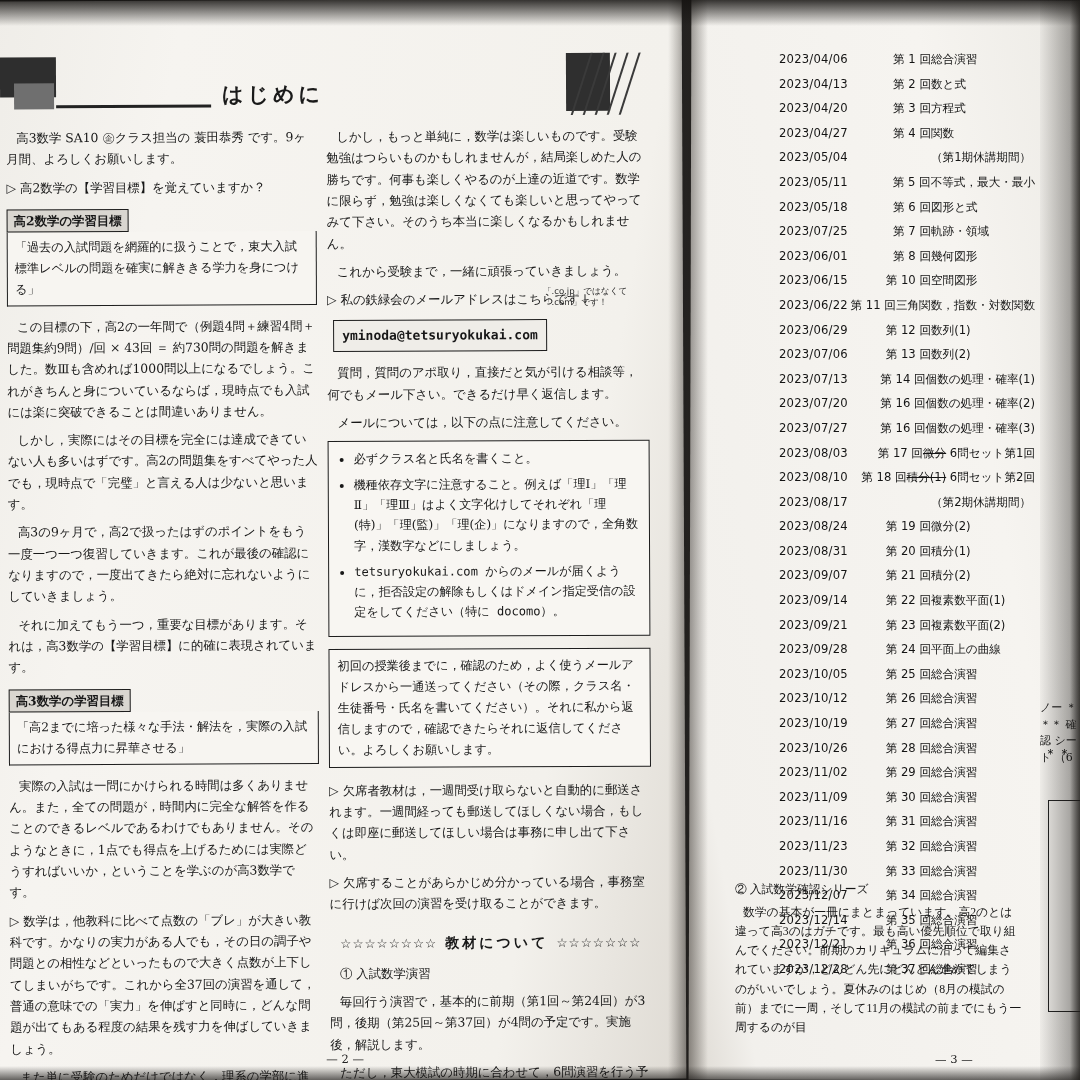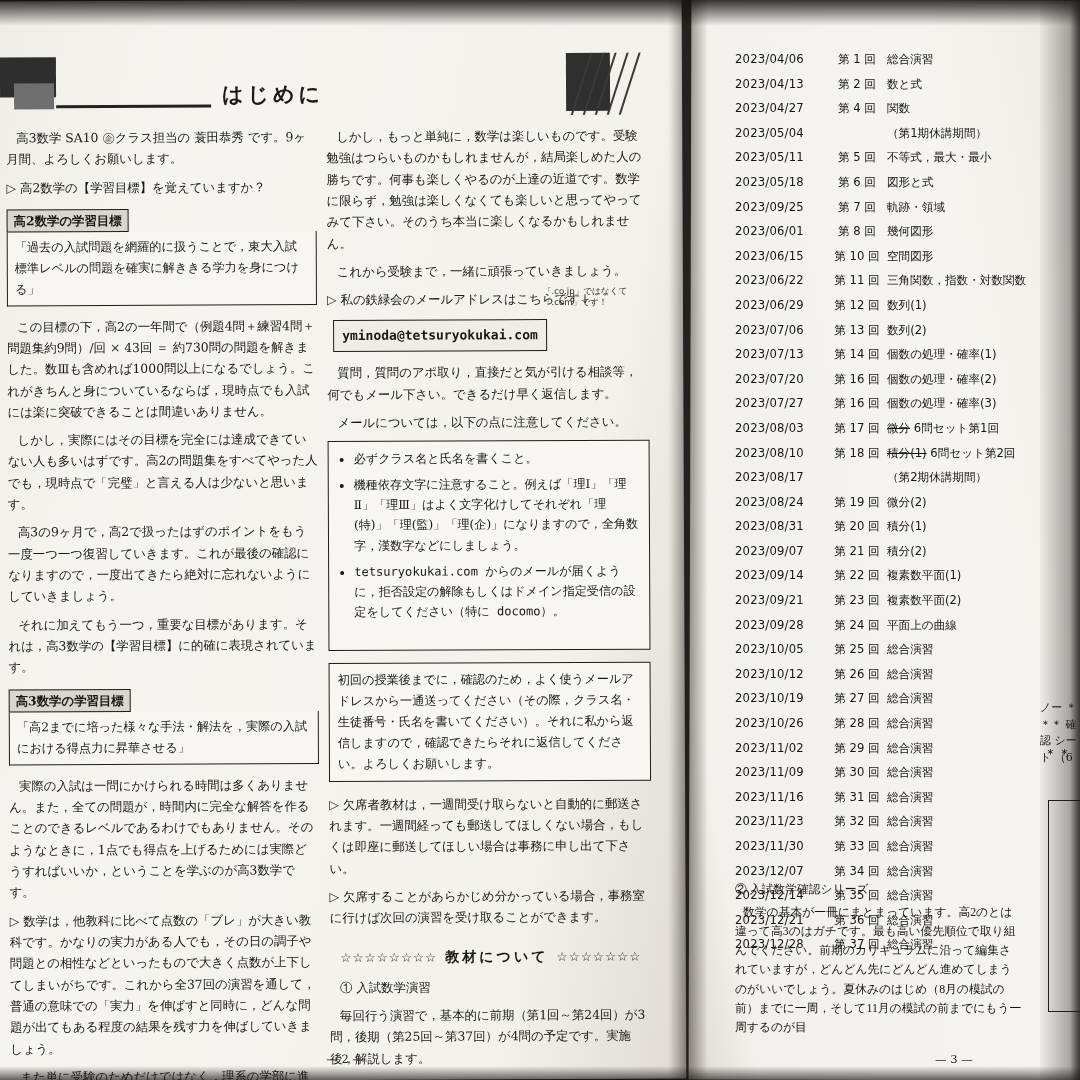--- a/index.html
+++ b/index.html
@@ -66,21 +66,21 @@
 
   .boxtitle{
     border:1.6px solid #1d1d1d;background:#d9d6d0;padding:0 6px;font-size:12.4px;
     margin:4px 0 0 0;display:inline-block;font-weight:700;
   }
   .boxbody{
     border:1.6px solid #1d1d1d;border-top:none;padding:5px 7px;margin:0 0 10px 0;
     font-size:12.2px;line-height:1.7;background:#f7f5f1;
   }
   .bulletbox{
-    border:1.5px solid #1d1d1d;padding:7px 9px 22px 9px;margin:8px 0 12px 0;background:#f8f6f2;
+    border:1.5px solid #1d1d1d;padding:7px 9px 8px 9px;margin:8px 0 12px 0;background:#f8f6f2;
   }
   .bulletbox ul{margin:0;padding-left:16px;}
   .bulletbox li{margin:0 0 6px 0;font-size:12.1px;line-height:1.66;}
   .mono{font-family:"DejaVu Sans Mono", monospace;font-size:11.4px;}
 
   .mailbox{
     border:1.6px solid #1d1d1d;background:#efedE8;padding:4px 8px;margin:2px 0 10px 6px;
     display:inline-block;
   }
   .mailbox span{font-family:"DejaVu Sans Mono", monospace;font-size:13px;font-weight:700;}
@@ -104,22 +104,22 @@
   }
   .pn-left{left:330px;}
   .pn-right{left:935px;}
 
   
   .sched{
     position:absolute;left:735px;top:52px;width:300px;
     font-family:"DejaVu Sans", sans-serif;font-size:11.6px;color:#141414;
   }
   .row{display:flex;align-items:baseline;height:24.6px;white-space:nowrap;}
-  .row .d{width:92px;text-align:left;letter-spacing:.2px;}
-  .row .k{width:60px;text-align:center;}
+  .row .d{width:92px;text-align:left;letter-spacing:.2px;margin-left:44px;}
+  .row .k{width:60px;text-align:right;}
   .row .t{flex:1;}
   .strike{text-decoration:line-through;}
 
   
   .rblock{position:absolute;left:735px;top:880px;width:300px;font-family:Liberation Serif, serif;
           font-size:11.8px;line-height:1.62;color:#161616;}
   .rblock .h{margin:0 0 4px 0;}
   .rblock p{margin:0 12px 5px 0;text-indent:8px;}
   .rightstrip{
     position:absolute;left:1040px;top:700px;width:42px;height:360px;
@@ -238,41 +238,46 @@
         <span class="d">2023/04/06</span>
         <span class="k">第 1 回</span>
         <span class="t">総合演習</span>
       </div>
       <div class="row">
         <span class="d">2023/04/13</span>
         <span class="k">第 2 回</span>
         <span class="t">数と式</span>
       </div>
       <div class="row">
+        <span class="d">2023/04/20</span>
+        <span class="k">第 3 回</span>
+        <span class="t">方程式</span>
+      </div>
+      <div class="row">
         <span class="d">2023/04/27</span>
         <span class="k">第 4 回</span>
         <span class="t">関数</span>
       </div>
       <div class="row">
         <span class="d">2023/05/04</span>
         <span class="k"></span>
         <span class="t">（第1期休講期間）</span>
       </div>
       <div class="row">
         <span class="d">2023/05/11</span>
         <span class="k">第 5 回</span>
         <span class="t">不等式，最大・最小</span>
       </div>
       <div class="row">
         <span class="d">2023/05/18</span>
         <span class="k">第 6 回</span>
         <span class="t">図形と式</span>
       </div>
       <div class="row">
-        <span class="d">2023/09/25</span>
+        <span class="d">2023/07/25</span>
         <span class="k">第 7 回</span>
         <span class="t">軌跡・領域</span>
       </div>
       <div class="row">
         <span class="d">2023/06/01</span>
         <span class="k">第 8 回</span>
         <span class="t">幾何図形</span>
       </div>
       <div class="row">
         <span class="d">2023/06/15</span>

